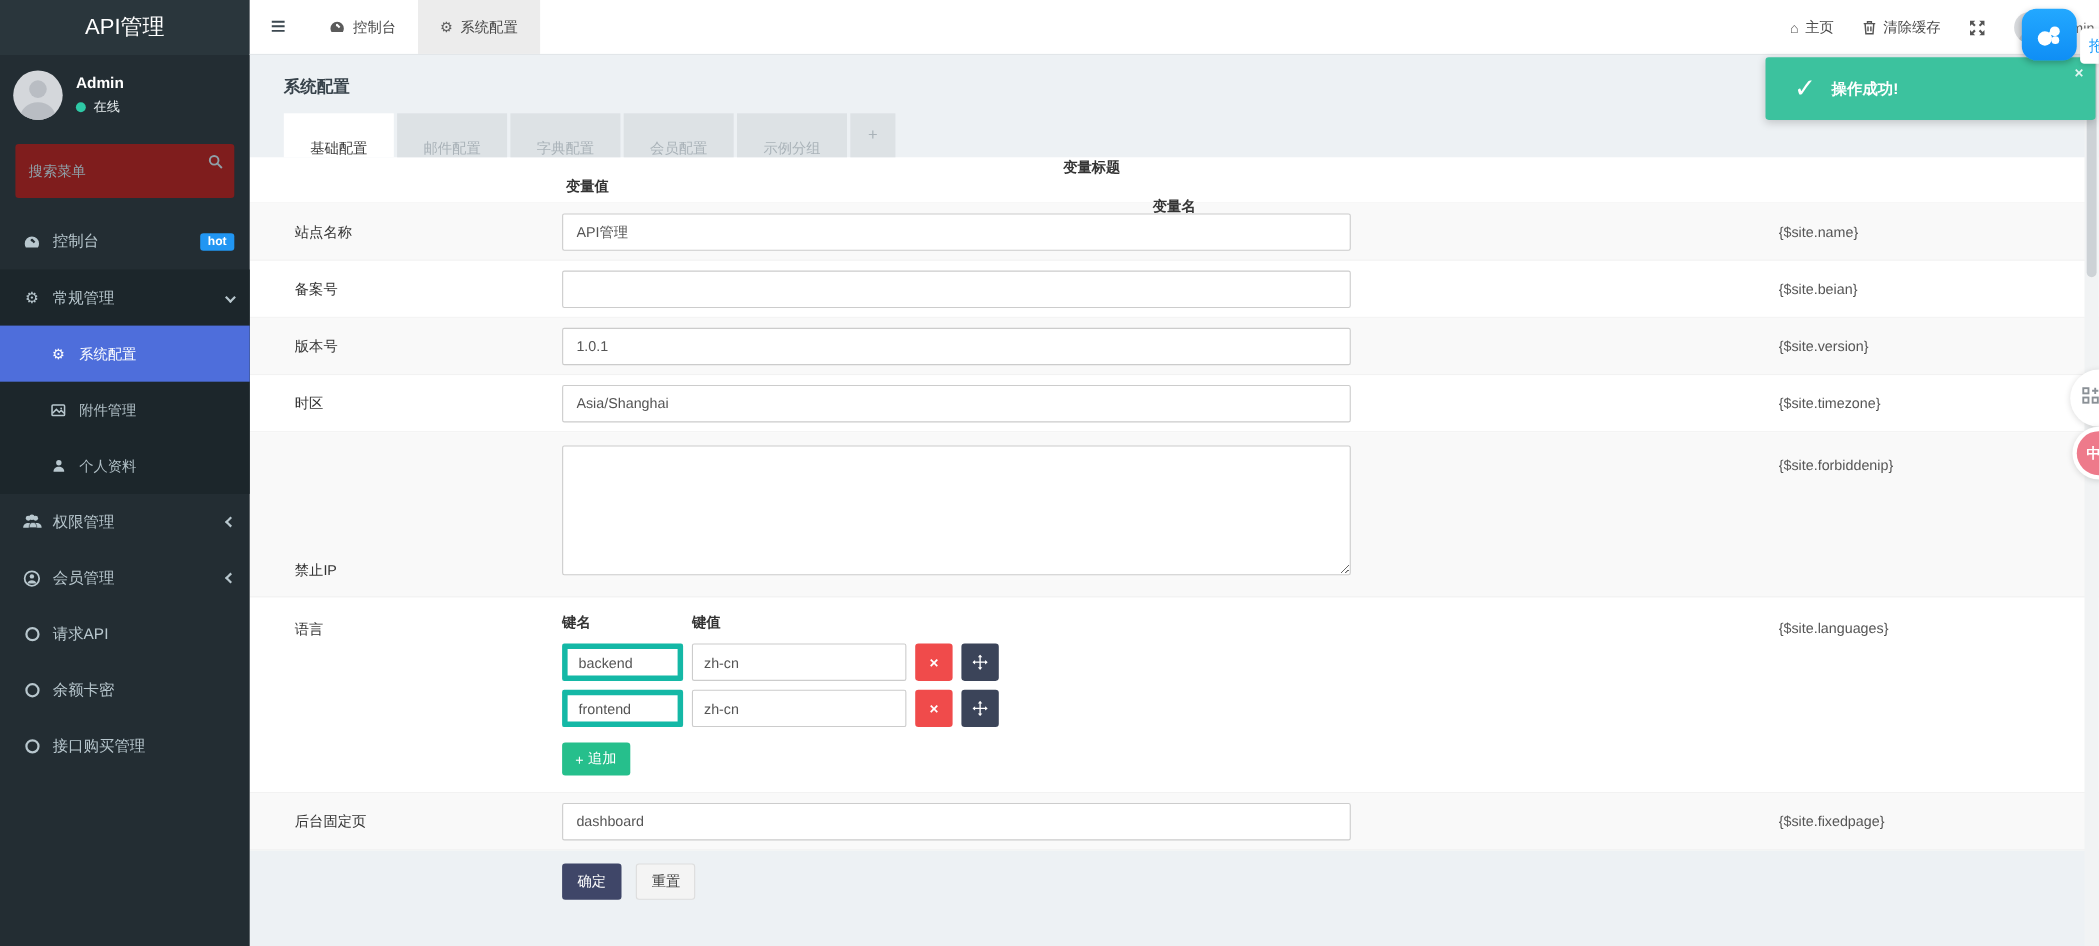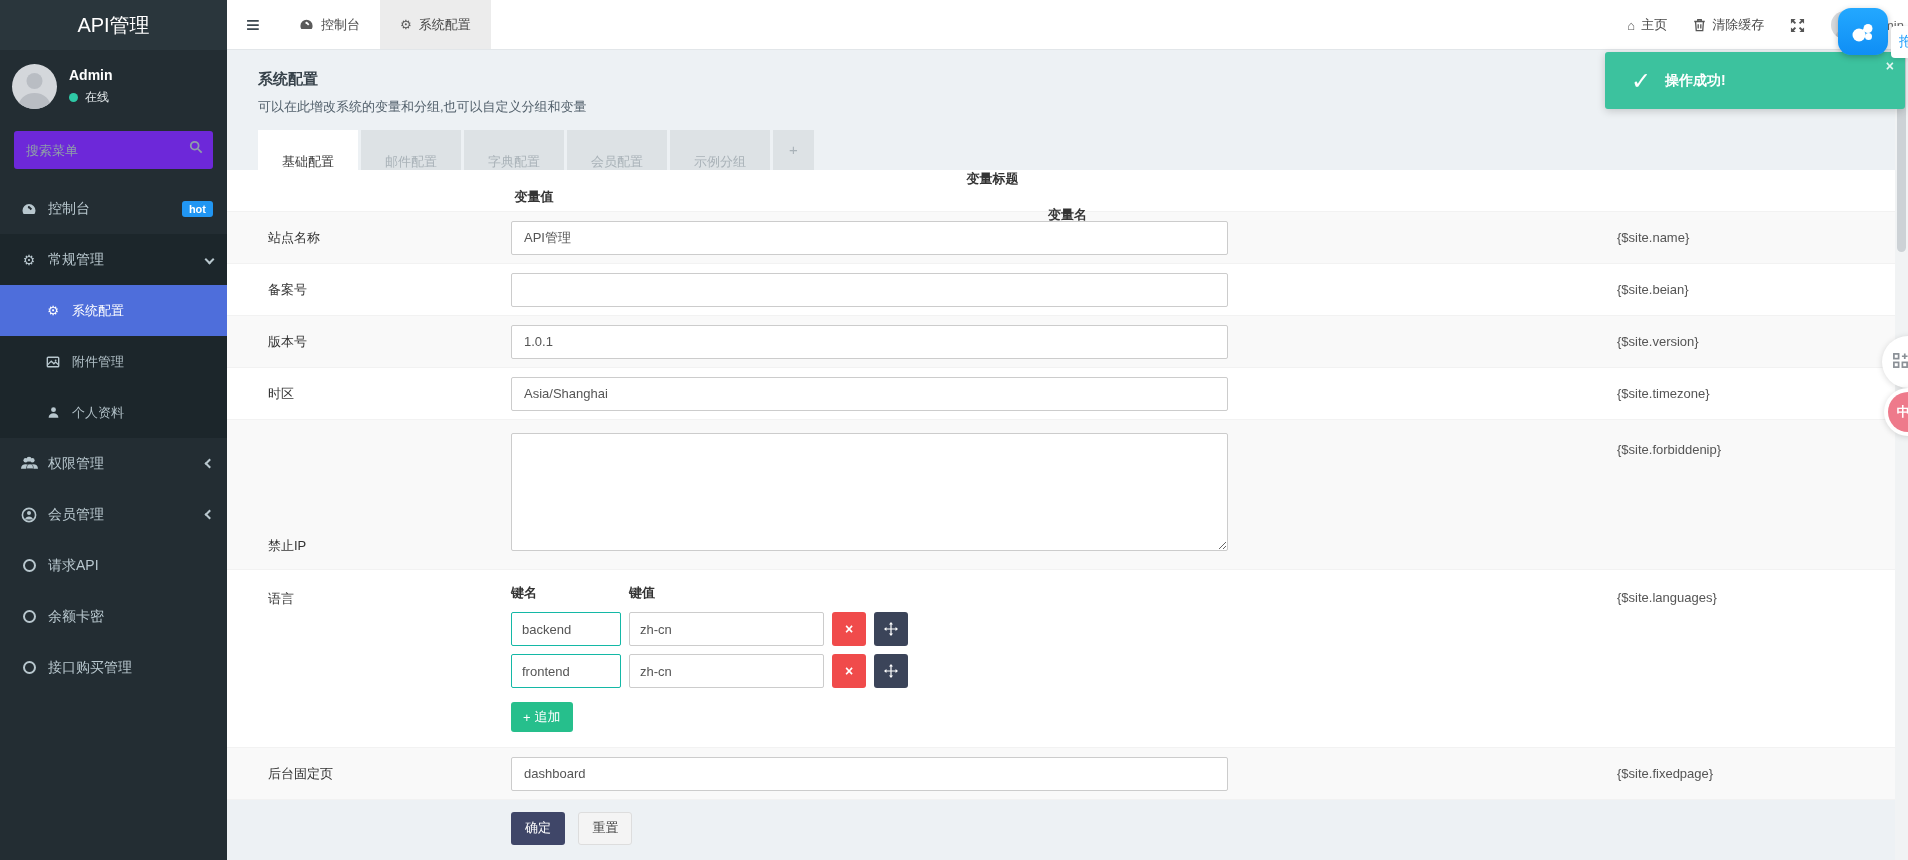--- a/index.html
+++ b/index.html
@@ -9,21 +9,21 @@
   .sidebar { position:absolute; left:0; top:0; width:227px; height:860px; background:#232d33; z-index:5; }
   .logo { height:50px; line-height:50px; text-align:center; color:#fff; font-size:20px; background:#2a363c; }
   .user-panel { display:flex; align-items:center; padding:14px 12px 16px 12px; }
   .avatar-lg { width:45px; height:45px; border-radius:50%; background:#d4d7db; position:relative; overflow:hidden; flex:none; }
   .avatar-lg svg { position:absolute; left:0; top:0; }
   .user-meta { margin-left:12px; }
   .user-name { color:#fff; font-size:14px; font-weight:bold; margin-bottom:6px; }
   .user-status { color:#e8eef0; font-size:12px; display:flex; align-items:center; }
   .dot { width:9px; height:9px; border-radius:50%; background:#2ec9a6; display:inline-block; margin-right:7px; }
   .search-wrap { margin:6px 14px 14px 14px; position:relative; }
-  .search-input { width:100%; height:38px; border:none; border-radius:3px; background:#6d28d9; color:#cfd8dc; padding:0 32px 0 12px; font-size:13px; outline:none; }
+  .search-input { width:100%; height:49px; border:none; border-radius:3px; background:#7f1d1d; color:#cfd8dc; padding:0 32px 0 12px; font-size:13px; outline:none; }
   .search-input::placeholder { color:#8fa0a8; }
   .search-icon { position:absolute; right:10px; top:9px; color:#8fa0a8; }
   .menu { list-style:none; }
   .menu-item { height:51px; display:flex; align-items:center; padding:0 14px 0 20px; color:#b8c7ce; font-size:14px; cursor:pointer; }
   .menu-item .mi { width:18px; margin-right:10px; display:inline-flex; justify-content:center; color:#b8c7ce; flex:none; font-style:normal; }
   .menu-group { background:#1c262b; }
   .menu-sub .menu-item { padding-left:44px; font-size:13px; color:#b0bfc6; }
   .menu-item.active { background:#4e6edb; color:#fff; }
   .menu-item.active .mi { color:#fff; }
   .spacer { flex:1; }
@@ -67,21 +67,21 @@
   .row-h { height:52px; }
   .inp { width:717px; height:34px; border:1px solid #ccc; border-radius:2px; padding:0 12px; font-size:13px; color:#555; background:#fff; outline:none; font-family:inherit; }
   .ta { width:717px; height:118px; border:1px solid #ccc; border-radius:2px; padding:8px 12px; font-size:13px; color:#555; outline:none; font-family:inherit; }
   .row-ip { height:150px; padding:14px 0; align-items:flex-end; }
   .row-ip .c1 { padding-top:8px; }
   .row-lang { height:178px; padding:14px 0; align-items:flex-start; }
   .row-lang .c1 { padding-top:6px; }
   .kv-head { display:flex; font-size:13px; font-weight:bold; color:#333; margin-bottom:10px; }
   .kv-head .kh1 { width:118px; }
   .kv-row { display:flex; align-items:center; margin-bottom:8px; gap:8px; }
-  .kv-key { width:110px; height:34px; border:1px solid #14b8a6; border-radius:2px; padding:0 10px; font-size:13px; color:#555; outline:none; font-family:inherit; }
+  .kv-key { width:110px; height:34px; border:5px solid #14b8a6; border-radius:2px; padding:0 10px; font-size:13px; color:#555; outline:none; font-family:inherit; }
   .kv-val { width:195px; height:34px; border:1px solid #ccc; border-radius:2px; padding:0 10px; font-size:13px; color:#555; outline:none; font-family:inherit; }
   .btn-sq { width:34px; height:34px; border:none; border-radius:3px; color:#fff; font-size:14px; font-weight:bold; cursor:pointer; display:inline-flex; align-items:center; justify-content:center; }
   .btn-del { background:#f04b4b; }
   .btn-move { background:#3b4459; }
   .btn-append { margin-top:6px; height:30px; padding:0 12px; background:#26bf8c; color:#fff; border:none; border-radius:3px; font-size:13px; cursor:pointer; display:inline-flex; align-items:center; gap:4px; font-family:inherit; }
   .row-btns { height:56px; border-bottom:none; }
   .btn-submit { height:33px; padding:0 14px; background:#3f4668; color:#fff; border:none; border-radius:3px; font-size:13px; cursor:pointer; margin-right:9px; font-family:Liberation Mono, monospace; }
   .btn-reset { height:33px; padding:0 13px; background:#f4f4f4; color:#444; border:1px solid #ddd; border-radius:3px; font-size:13px; cursor:pointer; font-family:inherit; }
 
   
@@ -275,21 +275,20 @@
             </svg>
         </span>
         <span>Admin</span>
       </div>
     </div>
   </div>
 
   <div class="content">
     <div class="page-head">
       <div class="page-title">系统配置</div>
-      <div class="page-desc">可以在此增改系统的变量和分组,也可以自定义分组和变量</div>
     </div>
 
     <div class="tabs">
       <div class="tab active">基础配置</div>
       <div class="tab">邮件配置</div>
       <div class="tab">字典配置</div>
       <div class="tab">会员配置</div>
       <div class="tab">示例分组</div>
       <div class="tab plus">+</div>
     </div>

